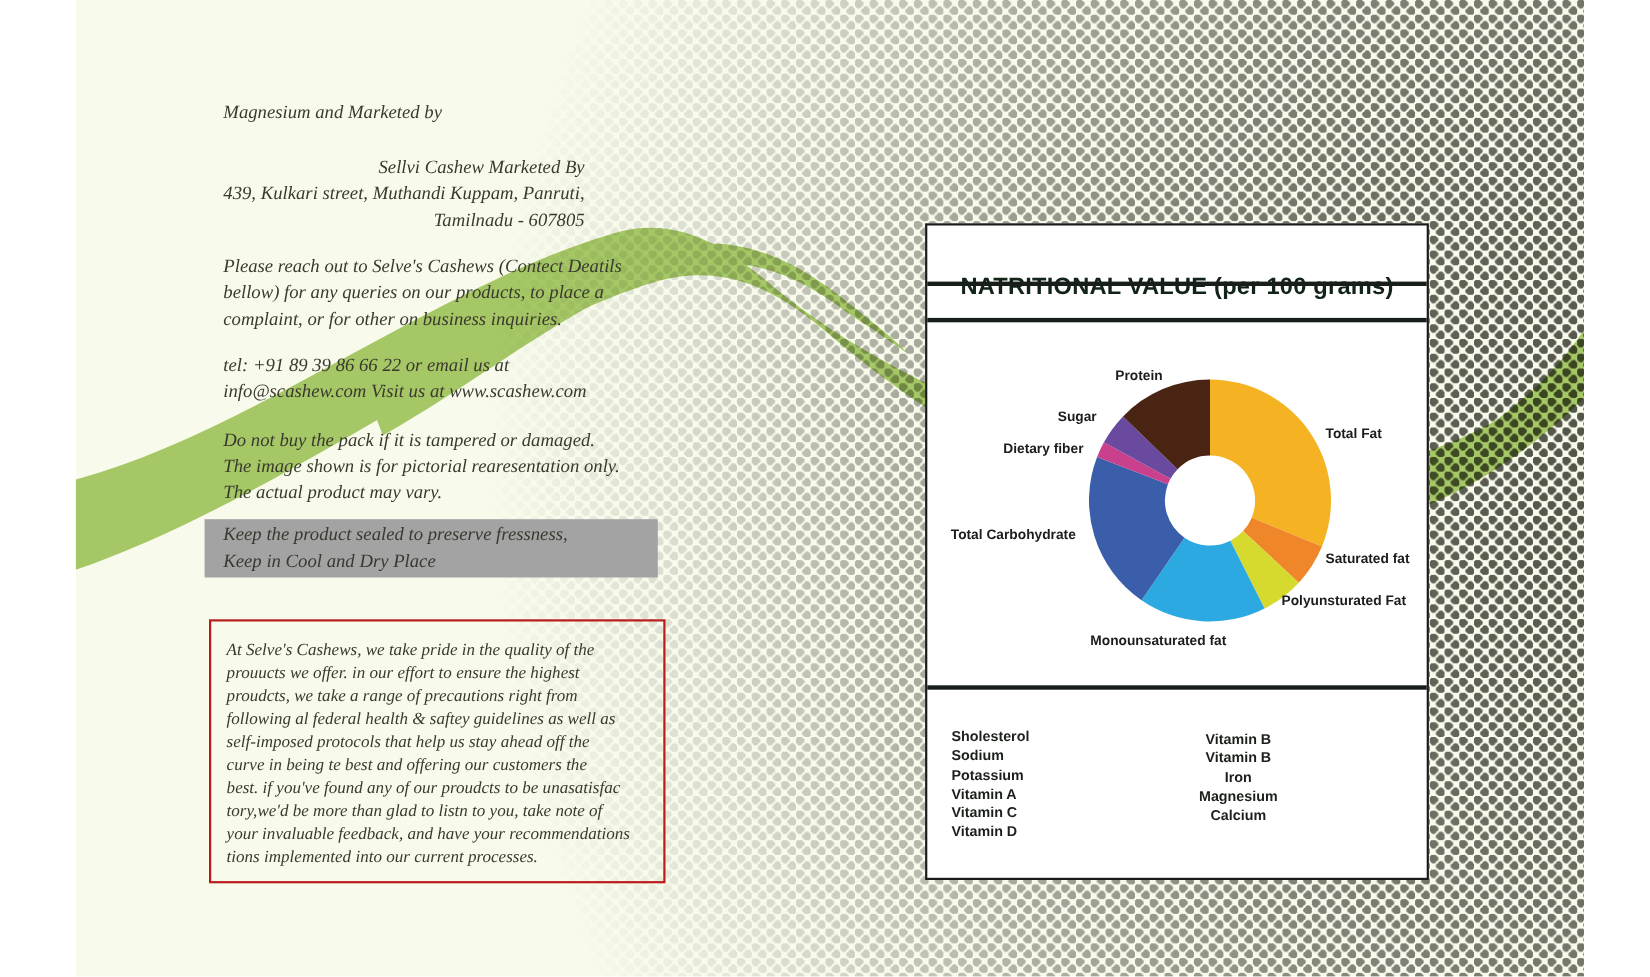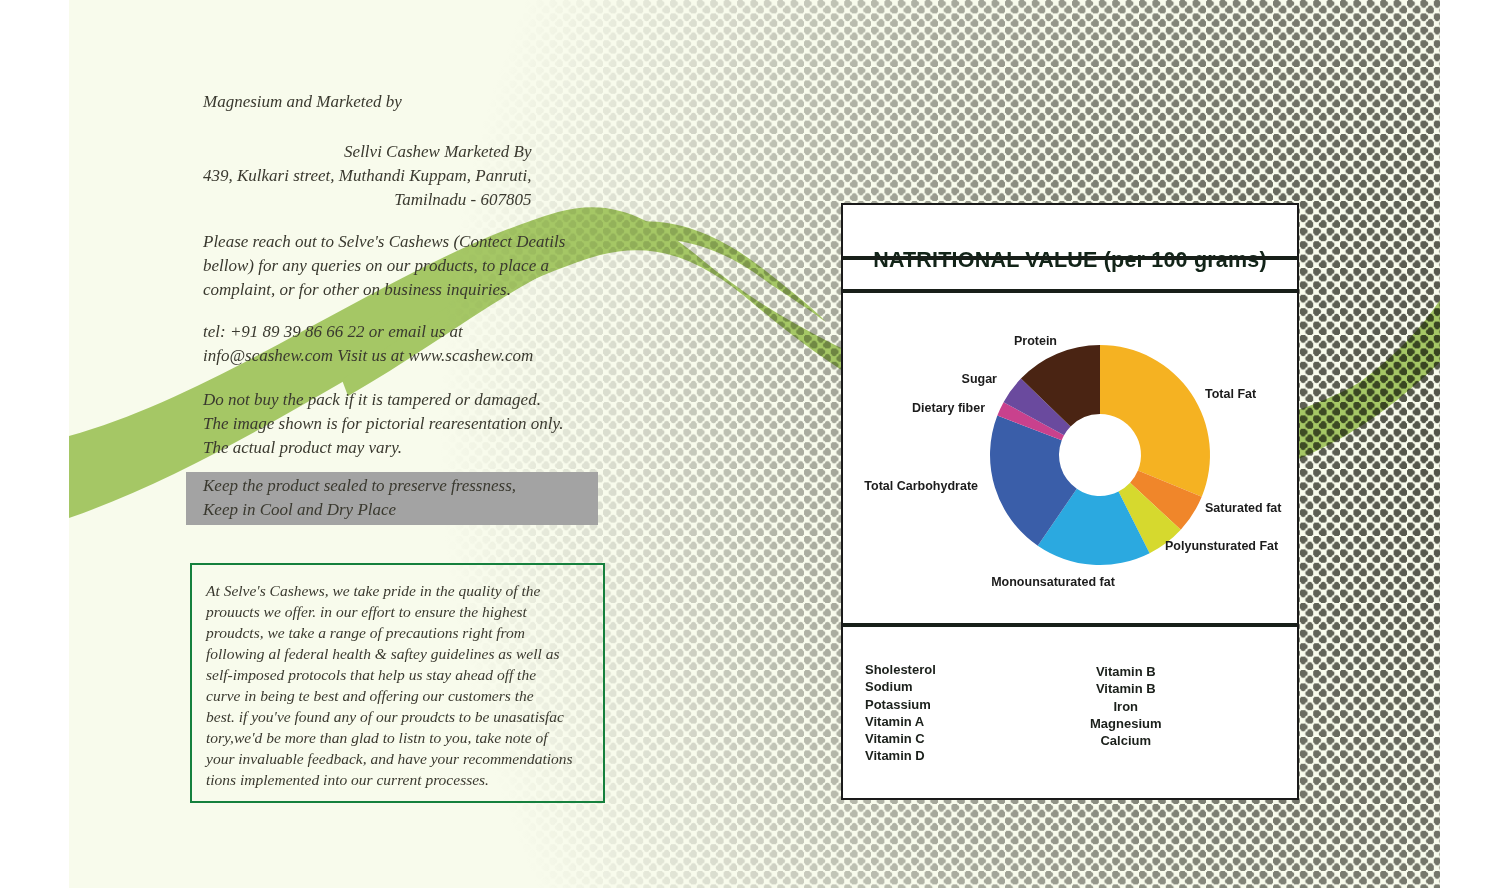--- a/index.html
+++ b/index.html
@@ -4,21 +4,21 @@
 <style>
   html,body{margin:0;padding:0;background:#ffffff;}
   #stage{position:relative;width:1500px;height:888px;overflow:hidden;background:#ffffff;
          font-family:"Liberation Sans", sans-serif;}
   #bg-art{position:absolute;left:0;top:0;}
   .serif{font-family:"Liberation Serif", serif;font-style:italic;color:#3a392f;
          white-space:pre-line;position:absolute;line-height:24px;font-size:17px;}
   .block{position:absolute;}
   #storage-box{position:absolute;left:186px;top:472px;width:412px;height:53px;background:#a3a3a3;}
   #storage-text{left:17px;top:2px;}
-  #quality-box{position:absolute;left:190px;top:563px;width:411px;height:236px;border:2px solid #15803d;}
+  #quality-box{position:absolute;left:190px;top:563px;width:411px;height:236px;border:2px solid #b91c1c;}
   #quality-text{left:14px;top:15px;font-size:15.5px;line-height:21px;}
   
   #panel{position:absolute;left:841px;top:203px;width:458px;height:597px;background:#ffffff;
          border:2px solid #1a1a1a;box-sizing:border-box;}
   #panel-title{position:absolute;left:0;top:8px;width:100%;text-align:center;
                font-weight:bold;font-size:21.5px;color:#122418;letter-spacing:0.2px;margin-top:35px;}
   .hline{position:absolute;left:0;width:100%;height:4px;background:#181f19;}
   #hline-1{top:51px;} #hline-2{top:84px;} #hline-3{top:418px;}
   #calories-row{position:absolute;left:0;top:58px;width:100%;height:24px;}
   #calories-label{position:absolute;left:32px;top:0;font-weight:bold;font-size:16.5px;color:#14231a;}

